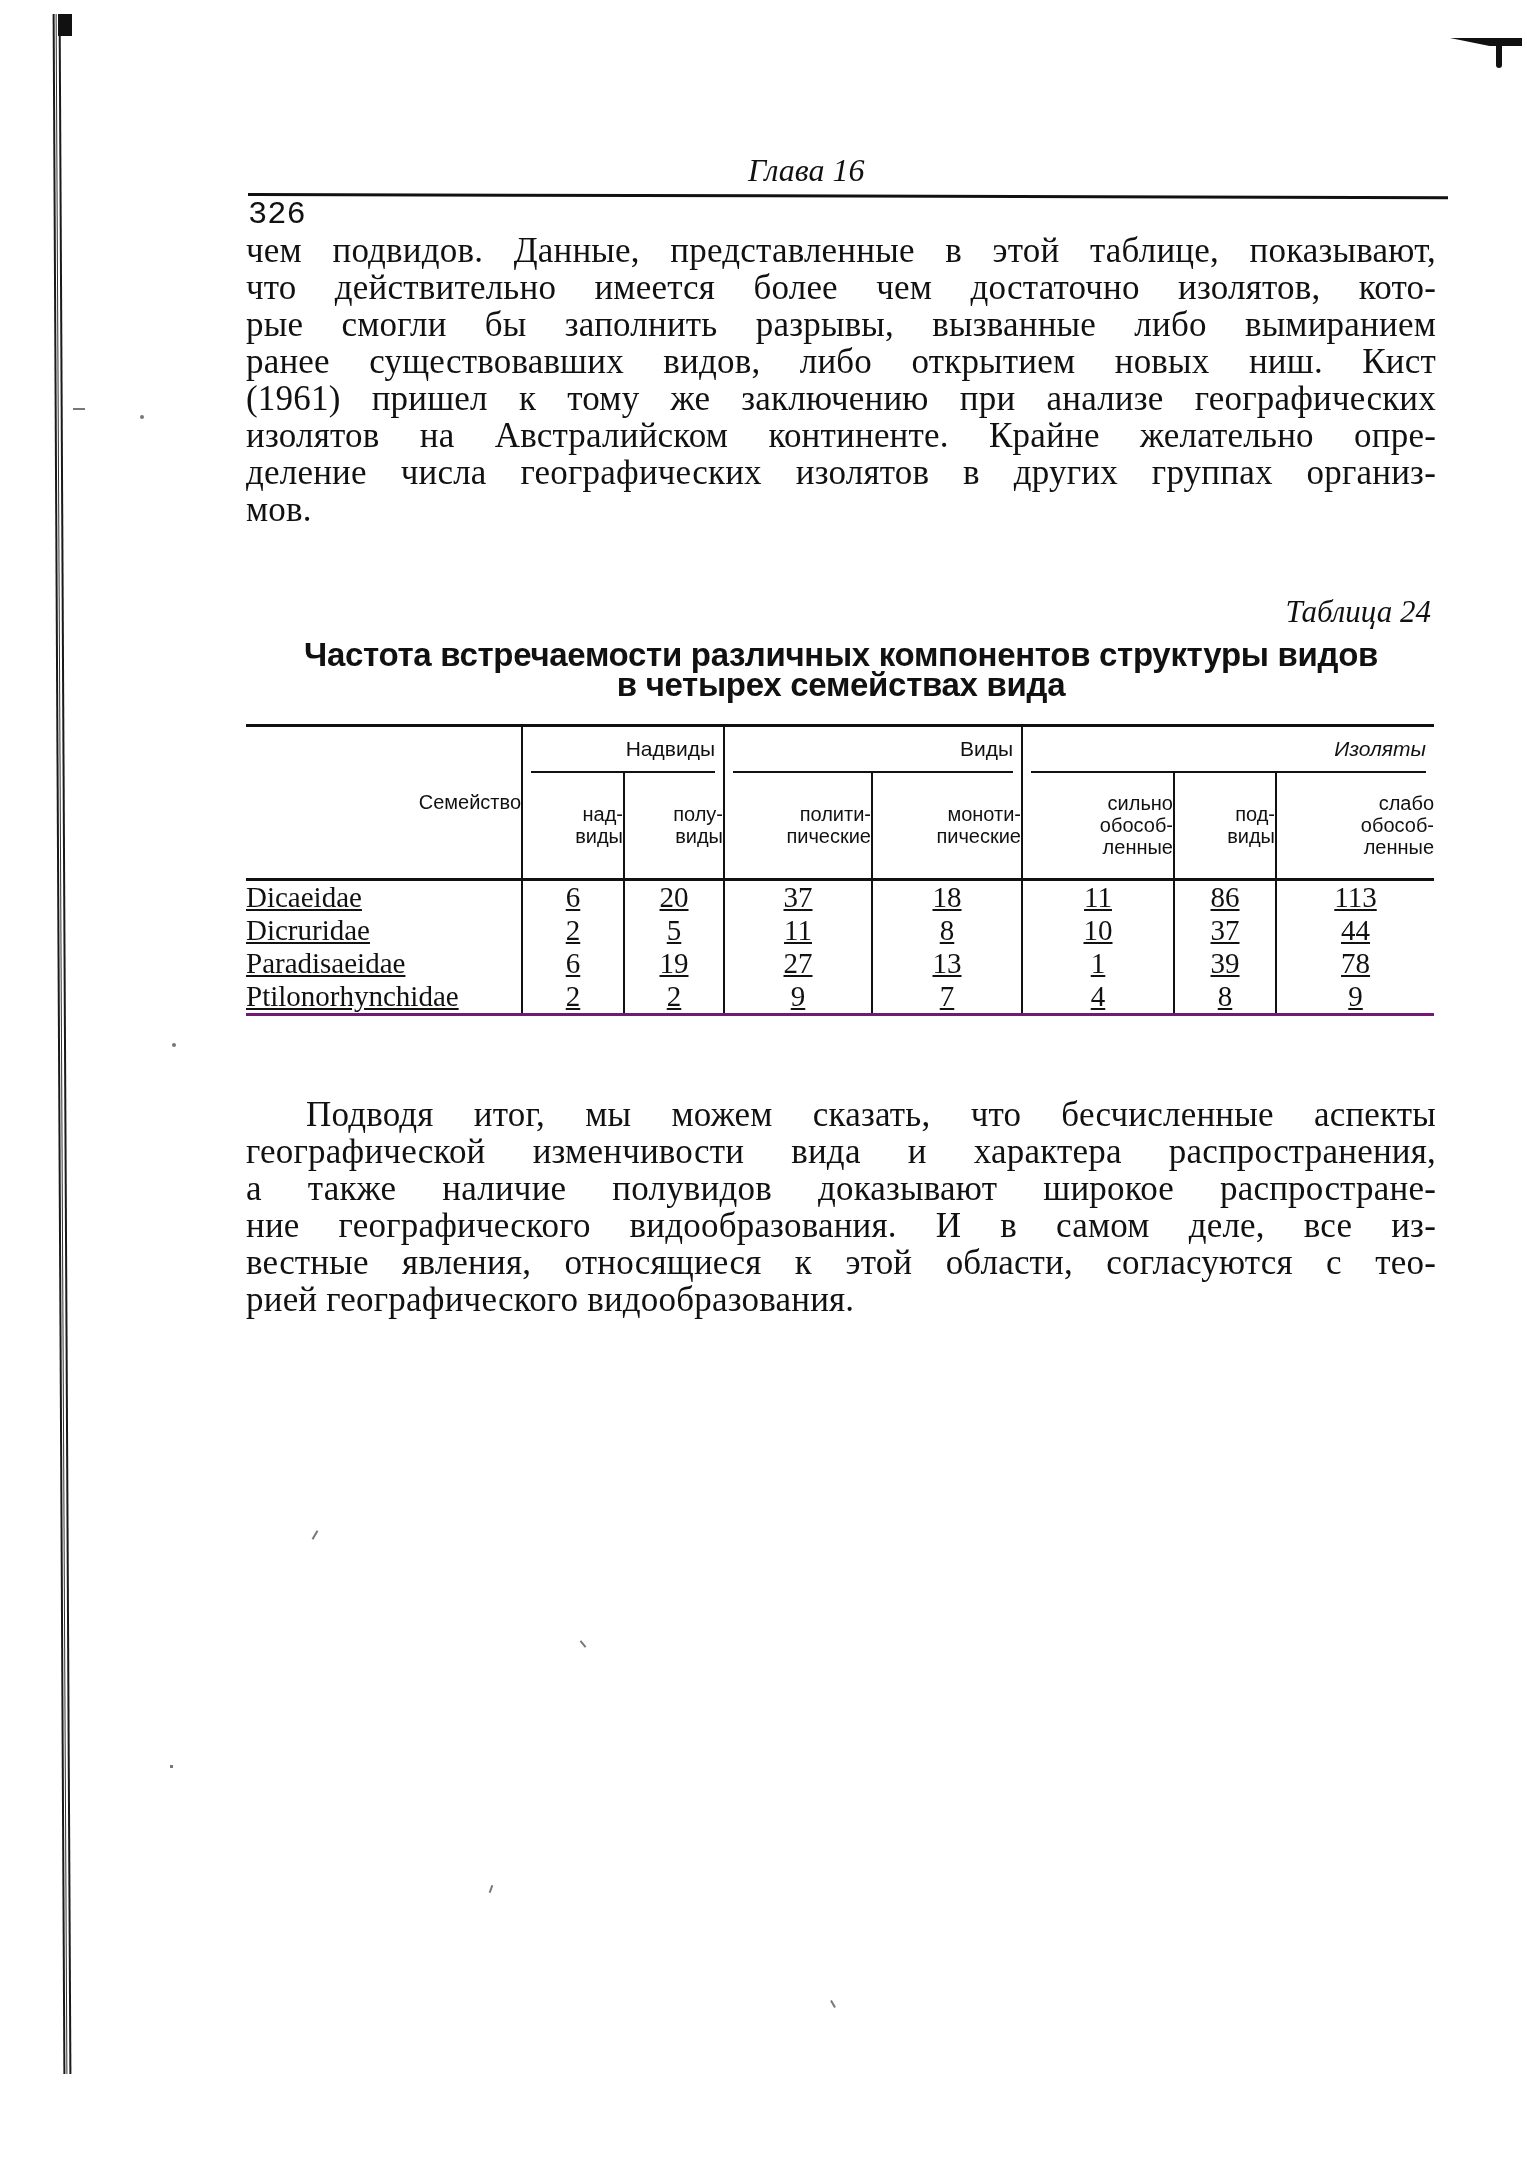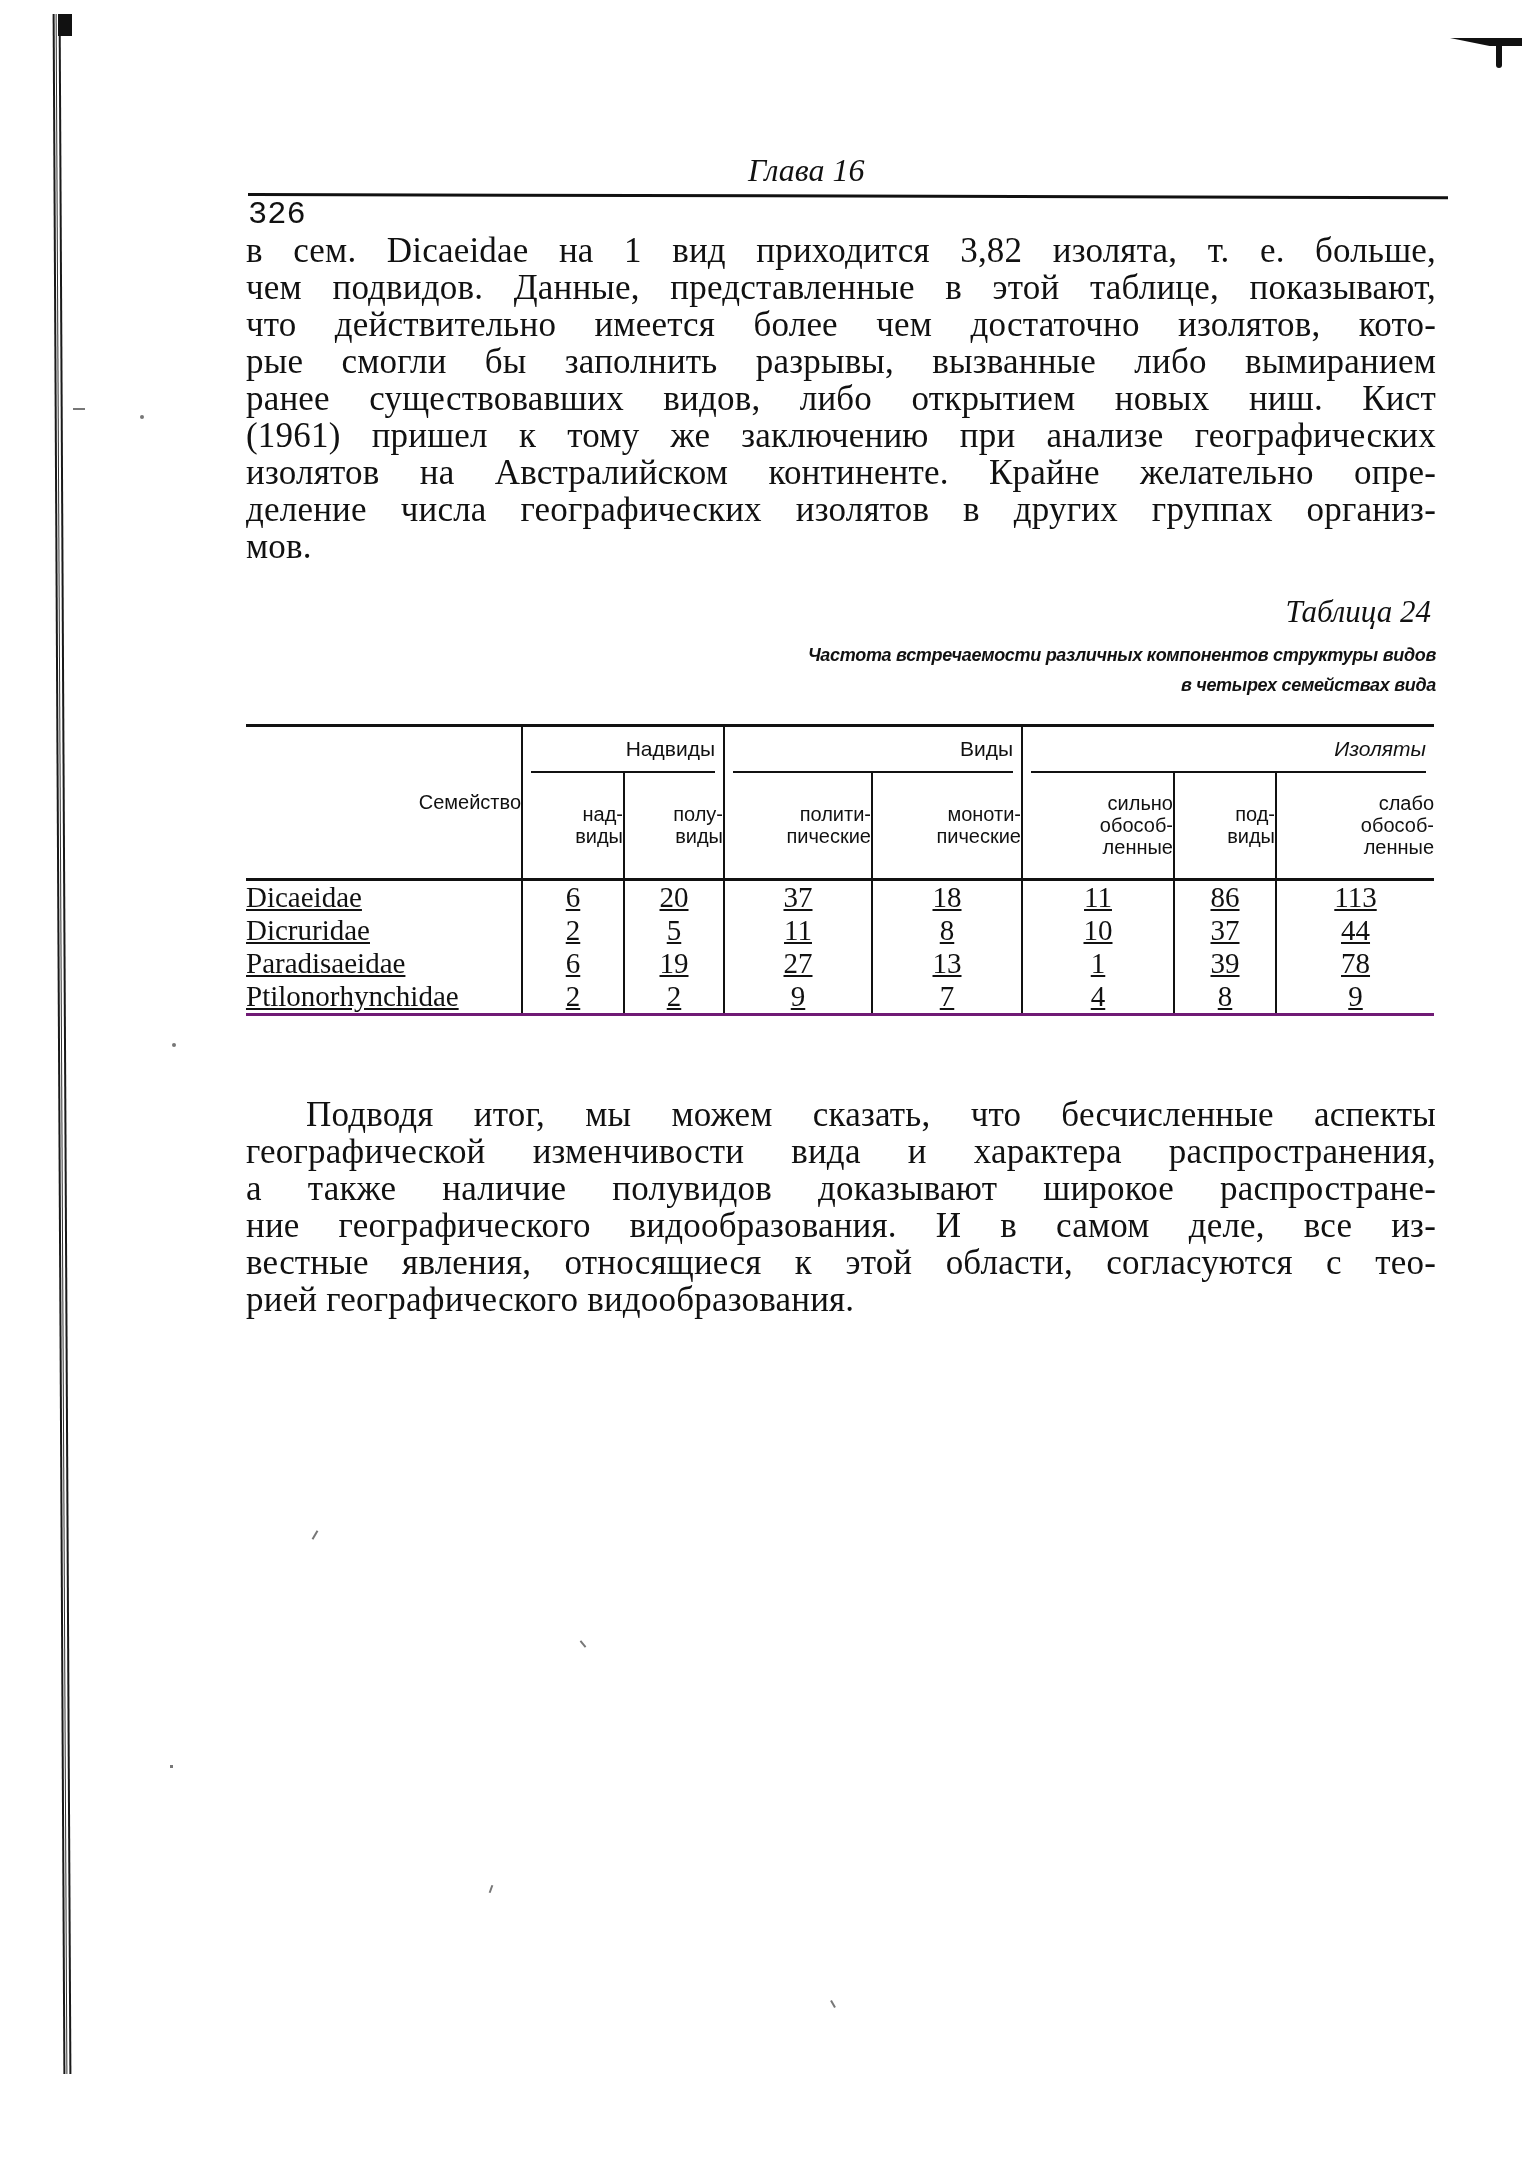--- a/index.html
+++ b/index.html
@@ -127,27 +127,26 @@
       right: 96px;
       top: 594px;
       font-size: 31px;
       font-style: italic;
     }
     .table-caption {
       position: absolute;
       left: 246px;
       width: 1190px;
       top: 640px;
-      text-align: right;
-      font-size: 18px;
+      text-align: center;
+      font-size: 33px;
       font-weight: bold;
       line-height: 30px;
       font-family: "Liberation Sans", sans-serif;
       letter-spacing: -0.3px;
-      font-style: italic;
     }
 
     
     .data-table-wrap {
       position: absolute;
       left: 246px;
       top: 724px;
       width: 1188px;
     }
     table.data {
@@ -215,21 +214,20 @@
 <div class="speck" style="left:170px;top:1765px;width:3px;height:3px;"></div>
 <div class="speck" style="left:832px;top:2000px;width:2px;height:8px;transform:rotate(-30deg);"></div>
 
 <div class="running-head">
   <span class="page-number">326</span>
   <span class="chapter-title">Глава 16</span>
 </div>
 <div class="head-rule"></div>
 
 <div class="para para1">
-  <span class="line">в сем. Dicaeidae на 1 вид приходится 3,82 изолята, т. е. больше,</span>
   <span class="line">чем подвидов. Данные, представленные в этой таблице, показывают,</span>
   <span class="line">что действительно имеется более чем достаточно изолятов, кото-</span>
   <span class="line">рые смогли бы заполнить разрывы, вызванные либо вымиранием</span>
   <span class="line">ранее существовавших видов, либо открытием новых ниш. Кист</span>
   <span class="line">(1961) пришел к тому же заключению при анализе географических</span>
   <span class="line">изолятов на Австралийском континенте. Крайне желательно опре-</span>
   <span class="line">деление числа географических изолятов в других группах организ-</span>
   <span class="line last">мов.</span>
 </div>
 

